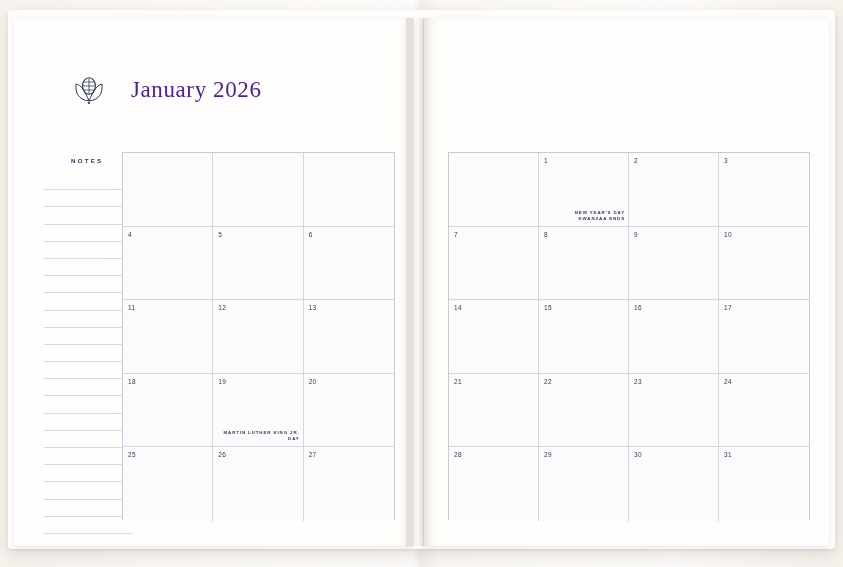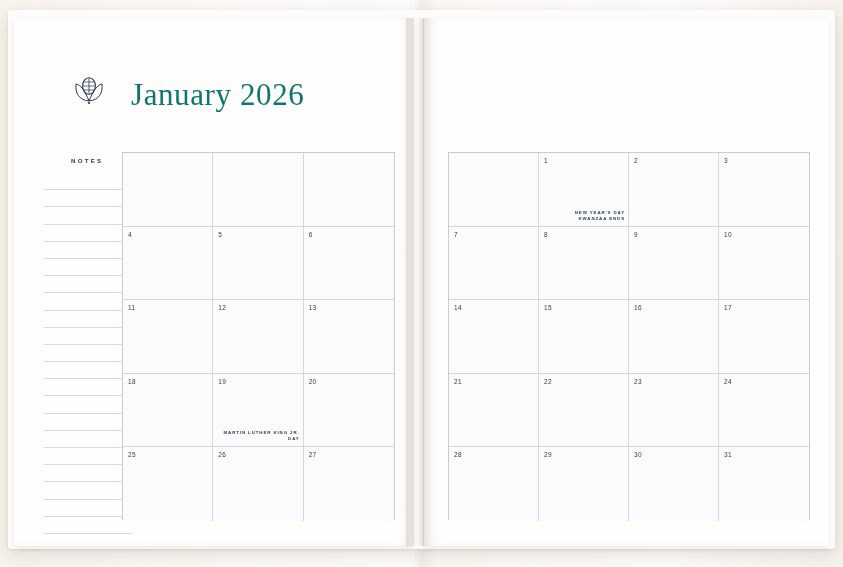--- a/index.html
+++ b/index.html
@@ -39,23 +39,23 @@
     border-radius: 1px 4px 4px 1px;
     box-shadow: inset 14px 0 16px -14px rgba(130,118,100,.45), 0 2px 6px rgba(140,130,115,.18);
   }
   
   .crest {
     position:absolute; left:58px; top:53px; width:34px; height:38px;
   }
   .title {
     position:absolute; left:117px; top:59px;
     font-family: "Liberation Serif", serif;
-    font-size: 31px;
+    font-size: 23px;
     letter-spacing: .6px;
-    color: #0f766e;
+    color: #4c1d95;
   }
   .notes-label {
     position:absolute; left:57px; top:139px;
     font-size: 6.2px; letter-spacing: 2.2px; color:#2b3a5e; font-weight:700;
   }
   .notes-lines { position:absolute; left:30px; top:155px; width:88px; }
   .notes-lines .ln {
     height: 17.2px;
     border-bottom: 1px solid #d9d9dd;
   }

